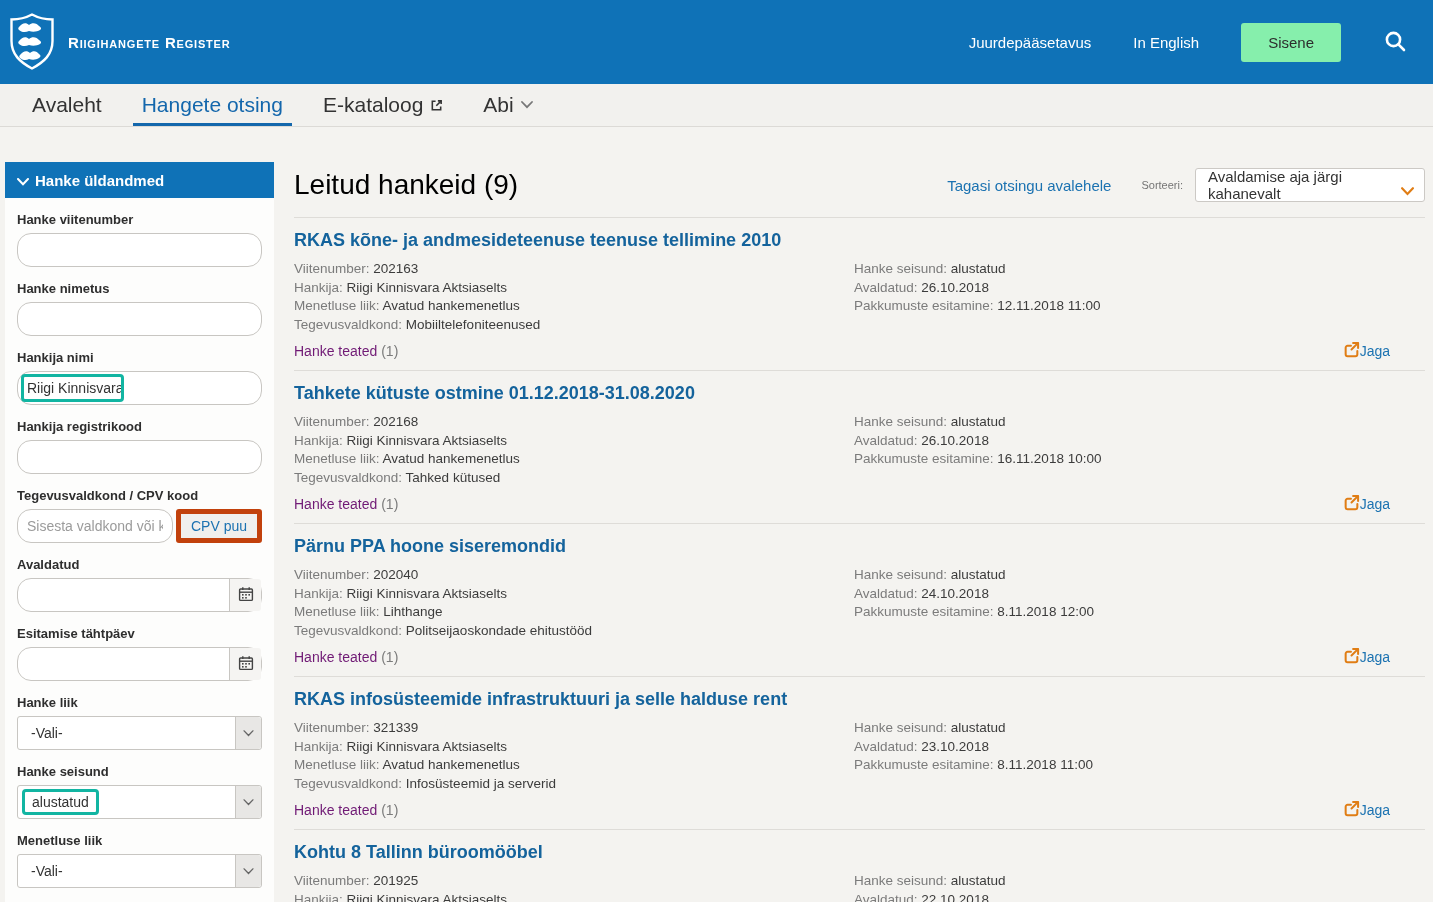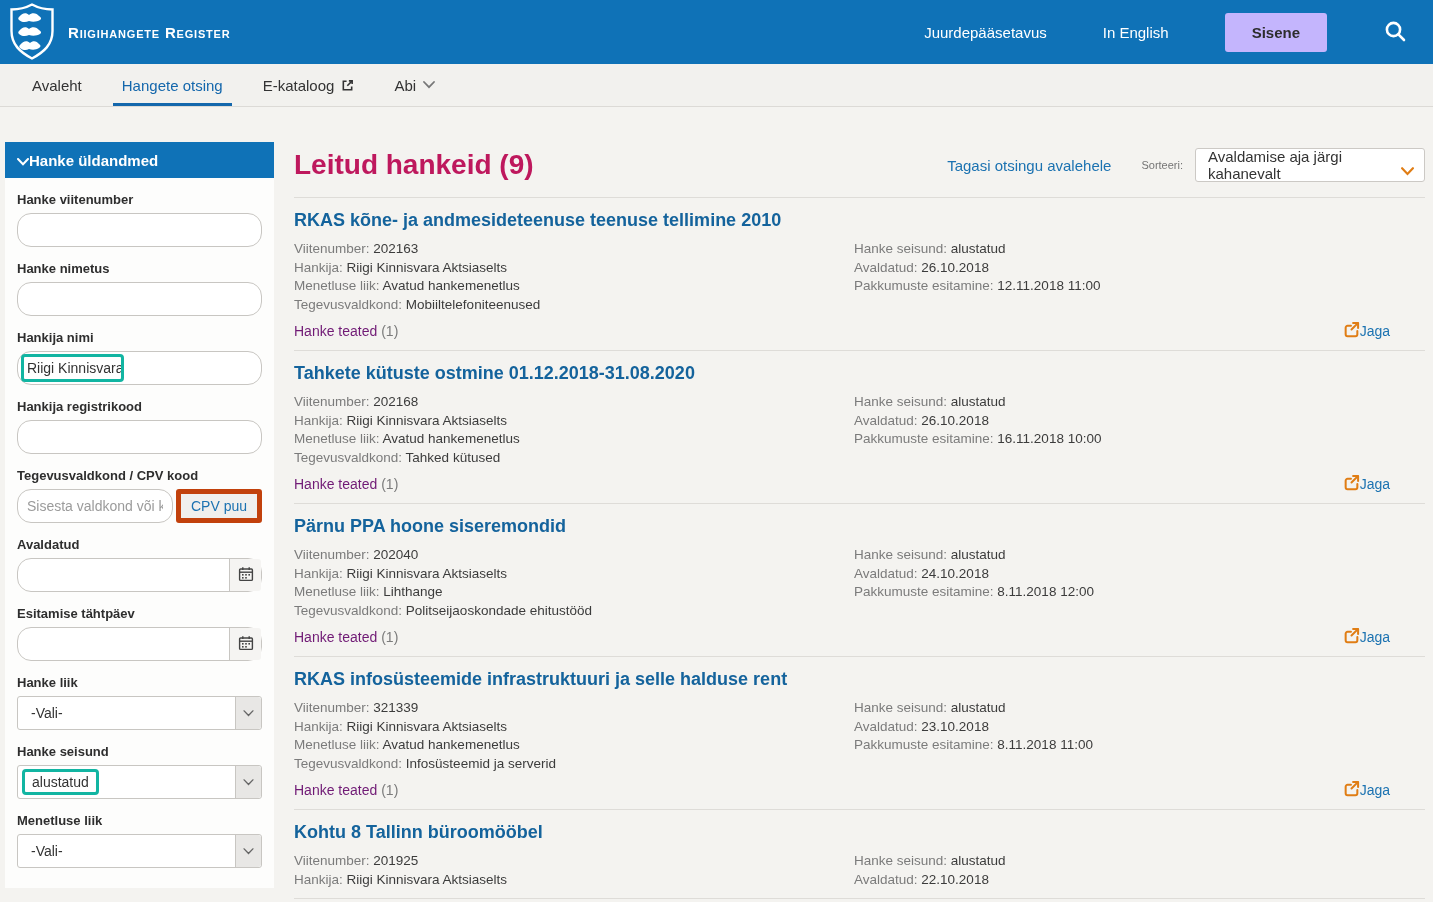--- a/index.html
+++ b/index.html
@@ -2,61 +2,61 @@
 <html lang="et"><head>
 <meta charset="utf-8">
 <title>Riigihangete Register</title>
 <style>
   * { margin:0; padding:0; box-sizing:border-box; }
   html,body { width:1433px; height:902px; }
   body { font-family:"Liberation Sans","DejaVu Sans",sans-serif; background:#f4f3f0; color:#333; }
   .viewport { width:1433px; height:902px; overflow:hidden; position:relative; }
 
   
-  .topbar { height:64px; background:#0f72b7; display:flex; align-items:center; padding:0 26px 0 8px; }
+  .topbar { height:84px; background:#0f72b7; display:flex; align-items:center; padding:0 26px 0 8px; }
   .logo-svg { width:48px; height:60px; display:block; }
   .app-title { color:#fff; font-size:15px; font-weight:bold; font-variant:small-caps; letter-spacing:.8px; margin-left:12px; }
-  .topbar-right { margin-left:auto; display:flex; align-items:center; gap:56px; }
+  .topbar-right { margin-left:auto; display:flex; align-items:center; gap:42px; }
   .topbar-link { color:#fff; font-size:15px; text-decoration:none; cursor:pointer; }
-  .login-btn { background:#c4b5fd; color:#2d2d2d; font-size:15px; font-weight:bold; border:none; border-radius:3px; padding:11px 27px; cursor:pointer; }
+  .login-btn { background:#86efac; color:#2d2d2d; font-size:15px; font-weight:normal; border:none; border-radius:3px; padding:11px 27px; cursor:pointer; }
   .search-icon-btn { background:none; border:none; cursor:pointer; display:flex; align-items:center; }
 
   
   .navbar { height:43px; background:#f2f1ee; border-bottom:1px solid #dcdad6; display:flex; align-items:stretch; padding-left:23px; }
-  .tab { display:flex; align-items:center; gap:7px; padding:0 9px; margin-right:22px; font-size:15px; color:#333; text-decoration:none; cursor:pointer; border-bottom:3px solid transparent; padding-top:3px; }
+  .tab { display:flex; align-items:center; gap:7px; padding:0 9px; margin-right:22px; font-size:21px; color:#333; text-decoration:none; cursor:pointer; border-bottom:3px solid transparent; padding-top:3px; }
   .tab.active { color:#1467ac; border-bottom-color:#1467ac; }
   .tab .glyph { display:flex; align-items:center; }
 
   
   .page { display:flex; align-items:flex-start; }
   .sidebar { width:269px; margin:35px 0 0 5px; flex:none; }
   .main { flex:1; min-width:0; padding:41px 8px 0 20px; }
 
   
-  .panel-header { height:36px; background:#0f72b7; color:#fff; display:flex; align-items:center; gap:0; padding:0 12px; font-size:15px; font-weight:bold; cursor:pointer; }
+  .panel-header { height:36px; background:#0f72b7; color:#fff; display:flex; align-items:center; gap:6px; padding:0 12px; font-size:15px; font-weight:bold; cursor:pointer; }
   .panel-body { background:#fdfdfc; padding:12px 12px 20px; }
   .f-label { display:block; font-size:13px; font-weight:bold; color:#2e2e2e; margin:14px 0 6px; }
   .f-label:first-child { margin-top:2px; }
   .txt-input { width:100%; height:34px; border:1px solid #c8c6c2; border-radius:14px; background:#fff; font:14px "Liberation Sans",sans-serif; color:#333; padding:0 9px; }
   .txt-input::placeholder { color:#9b9b9b; }
   .input-wrap { position:relative; }
   .annotation-box { position:absolute; left:4px; top:3px; width:103px; height:28px; border:3px solid #12b5a2; border-radius:4px; pointer-events:none; }
   .cpv-row { display:flex; gap:3px; }
   .cpv-row .txt-input { flex:1; min-width:0; }
   .cpv-btn { flex:none; background:#f0efed; border:5px solid #c2410c; border-radius:3px; color:#1b72b1; font:14px "Liberation Sans",sans-serif; padding:0 10px; cursor:pointer; }
   .date-wrap { position:relative; }
   .date-wrap .txt-input { padding-right:38px; }
   .cal-btn { position:absolute; top:1px; right:1px; width:32px; height:32px; background:#f5f4f2; border:none; border-left:1px solid #c8c6c2; border-radius:0 3px 3px 0; display:flex; align-items:center; justify-content:center; cursor:pointer; }
   .select-box { position:relative; height:34px; background:#fff; border:1px solid #c8c6c2; border-radius:3px; display:flex; align-items:center; padding:0 30px 0 13px; font-size:14px; color:#333; cursor:pointer; }
   .chev-box { position:absolute; top:0; right:0; width:26px; height:100%; background:#e8e7e5; border-left:1px solid #c8c6c2; border-radius:0 3px 3px 0; display:flex; align-items:center; justify-content:center; }
   .annotation-inline { display:inline-block; border:3px solid #12b5a2; border-radius:4px; padding:2px 7px; margin-left:-9px; }
 
   
   .main-header { display:flex; align-items:center; }
-  .page-title { color:#be185d; font-size:28px; font-weight:bold; }
+  .page-title { color:#000000; font-size:28px; font-weight:normal; }
   .mh-right { margin-left:auto; display:flex; align-items:center; }
   .back-link { color:#1b72b1; font-size:15px; text-decoration:none; cursor:pointer; }
   .sort-label { color:#757575; font-size:11px; margin:0 12px 0 30px; }
   .sort-select { position:relative; width:230px; height:34px; background:#fff; border:1px solid #ccc9c5; border-radius:3px; display:flex; align-items:center; padding:0 34px 0 12px; font-size:15px; color:#333; cursor:pointer; }
   .sort-select .sort-chev { position:absolute; right:10px; top:13px; }
 
   .results-list { margin-top:15px; border-top:1px solid #dedcd8; }
   .result { padding:12px 0 9px; border-bottom:1px solid #dedcd8; }
   .result-title { font-size:18px; font-weight:bold; color:#14639c; text-decoration:none; cursor:pointer; display:inline-block; margin-bottom:9px; }
   .meta { display:flex; }

